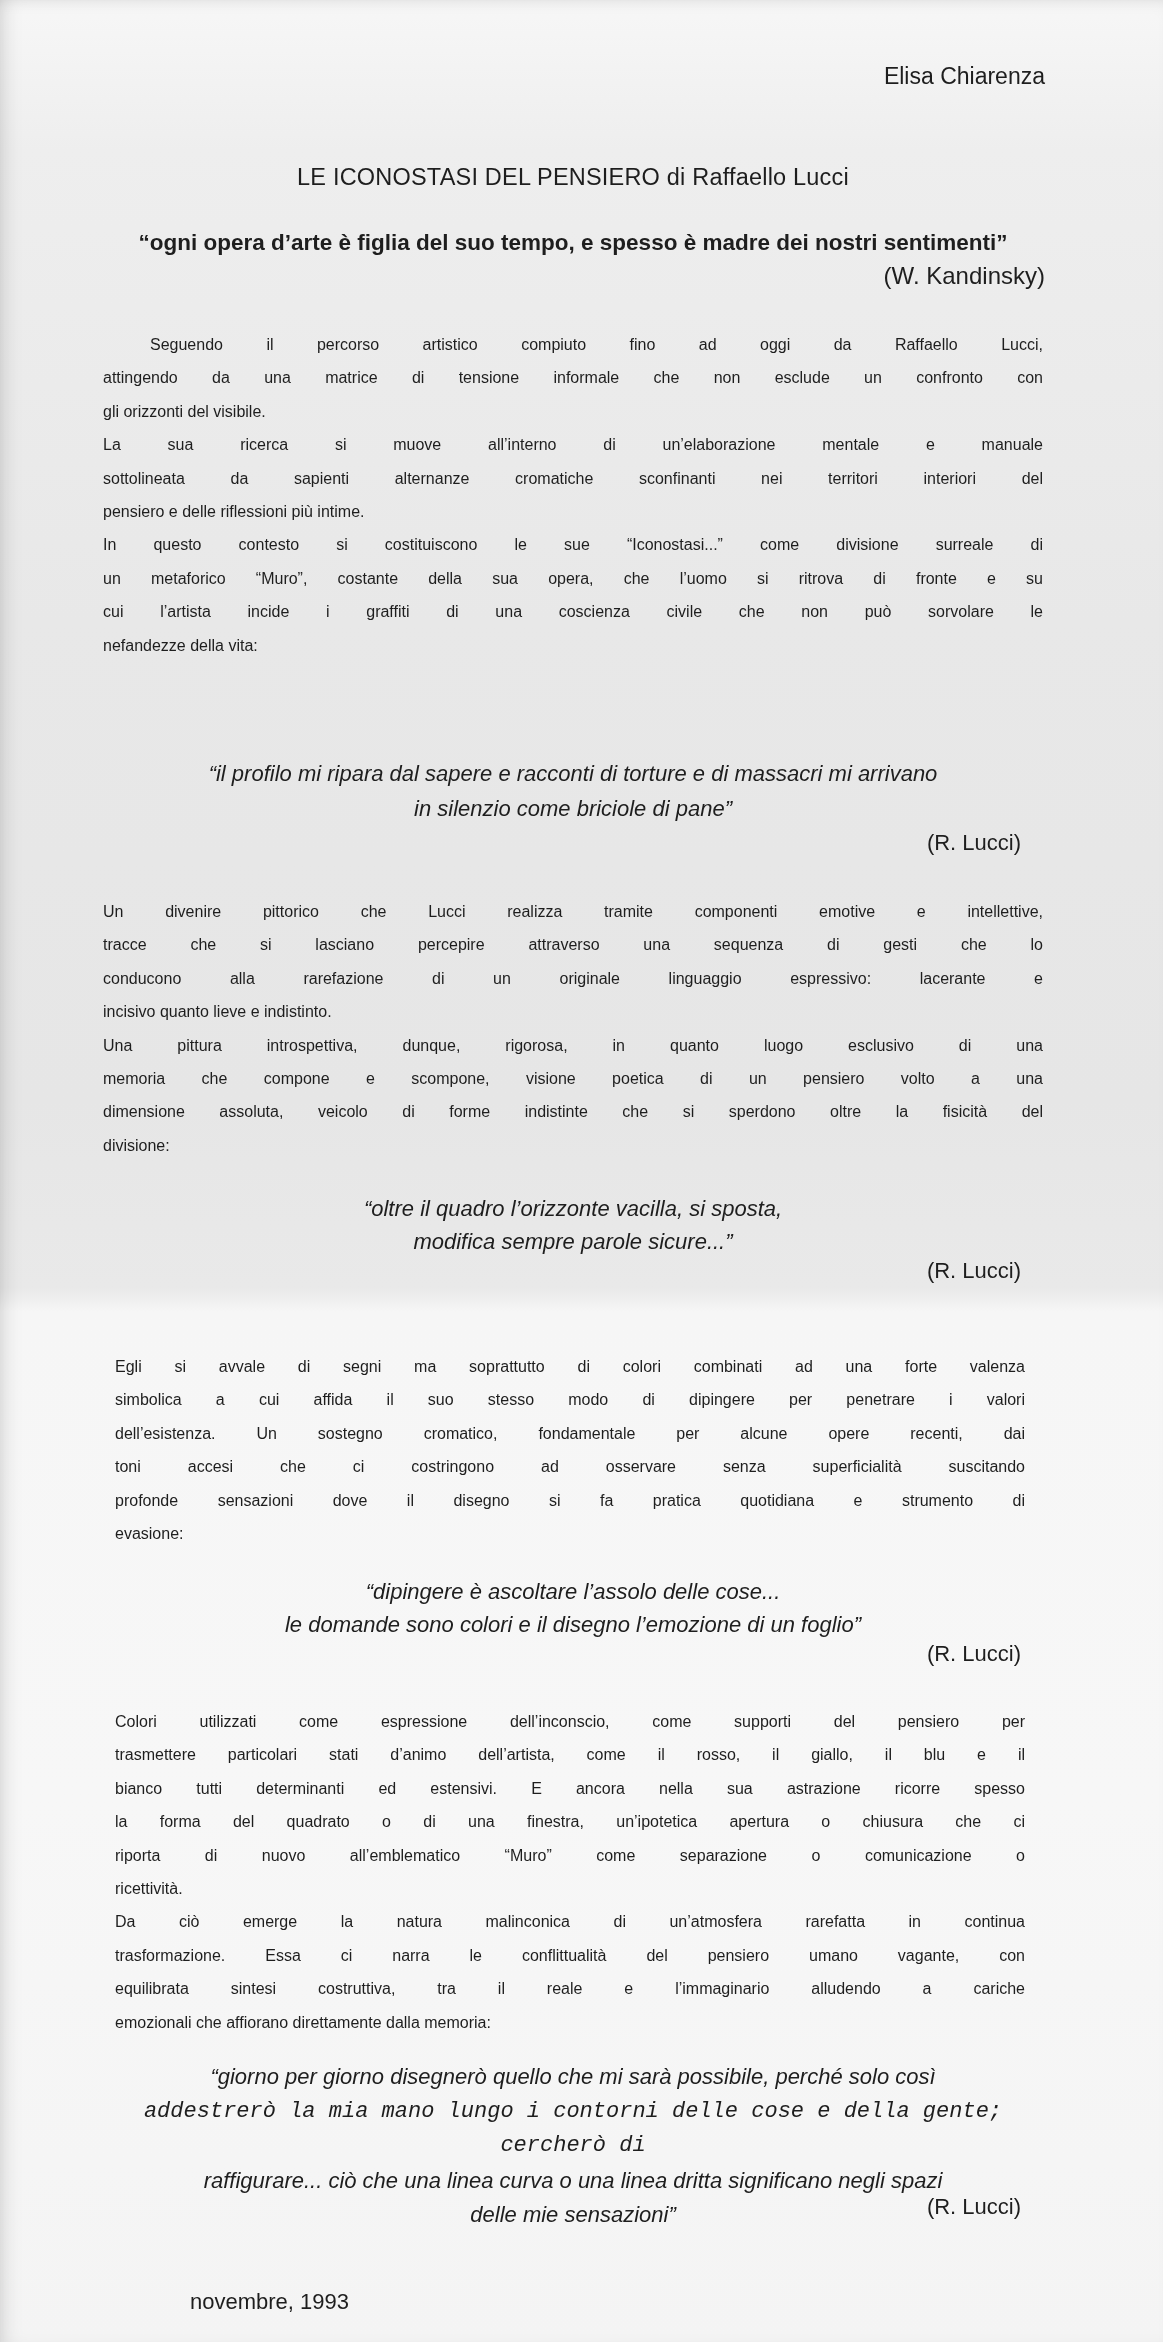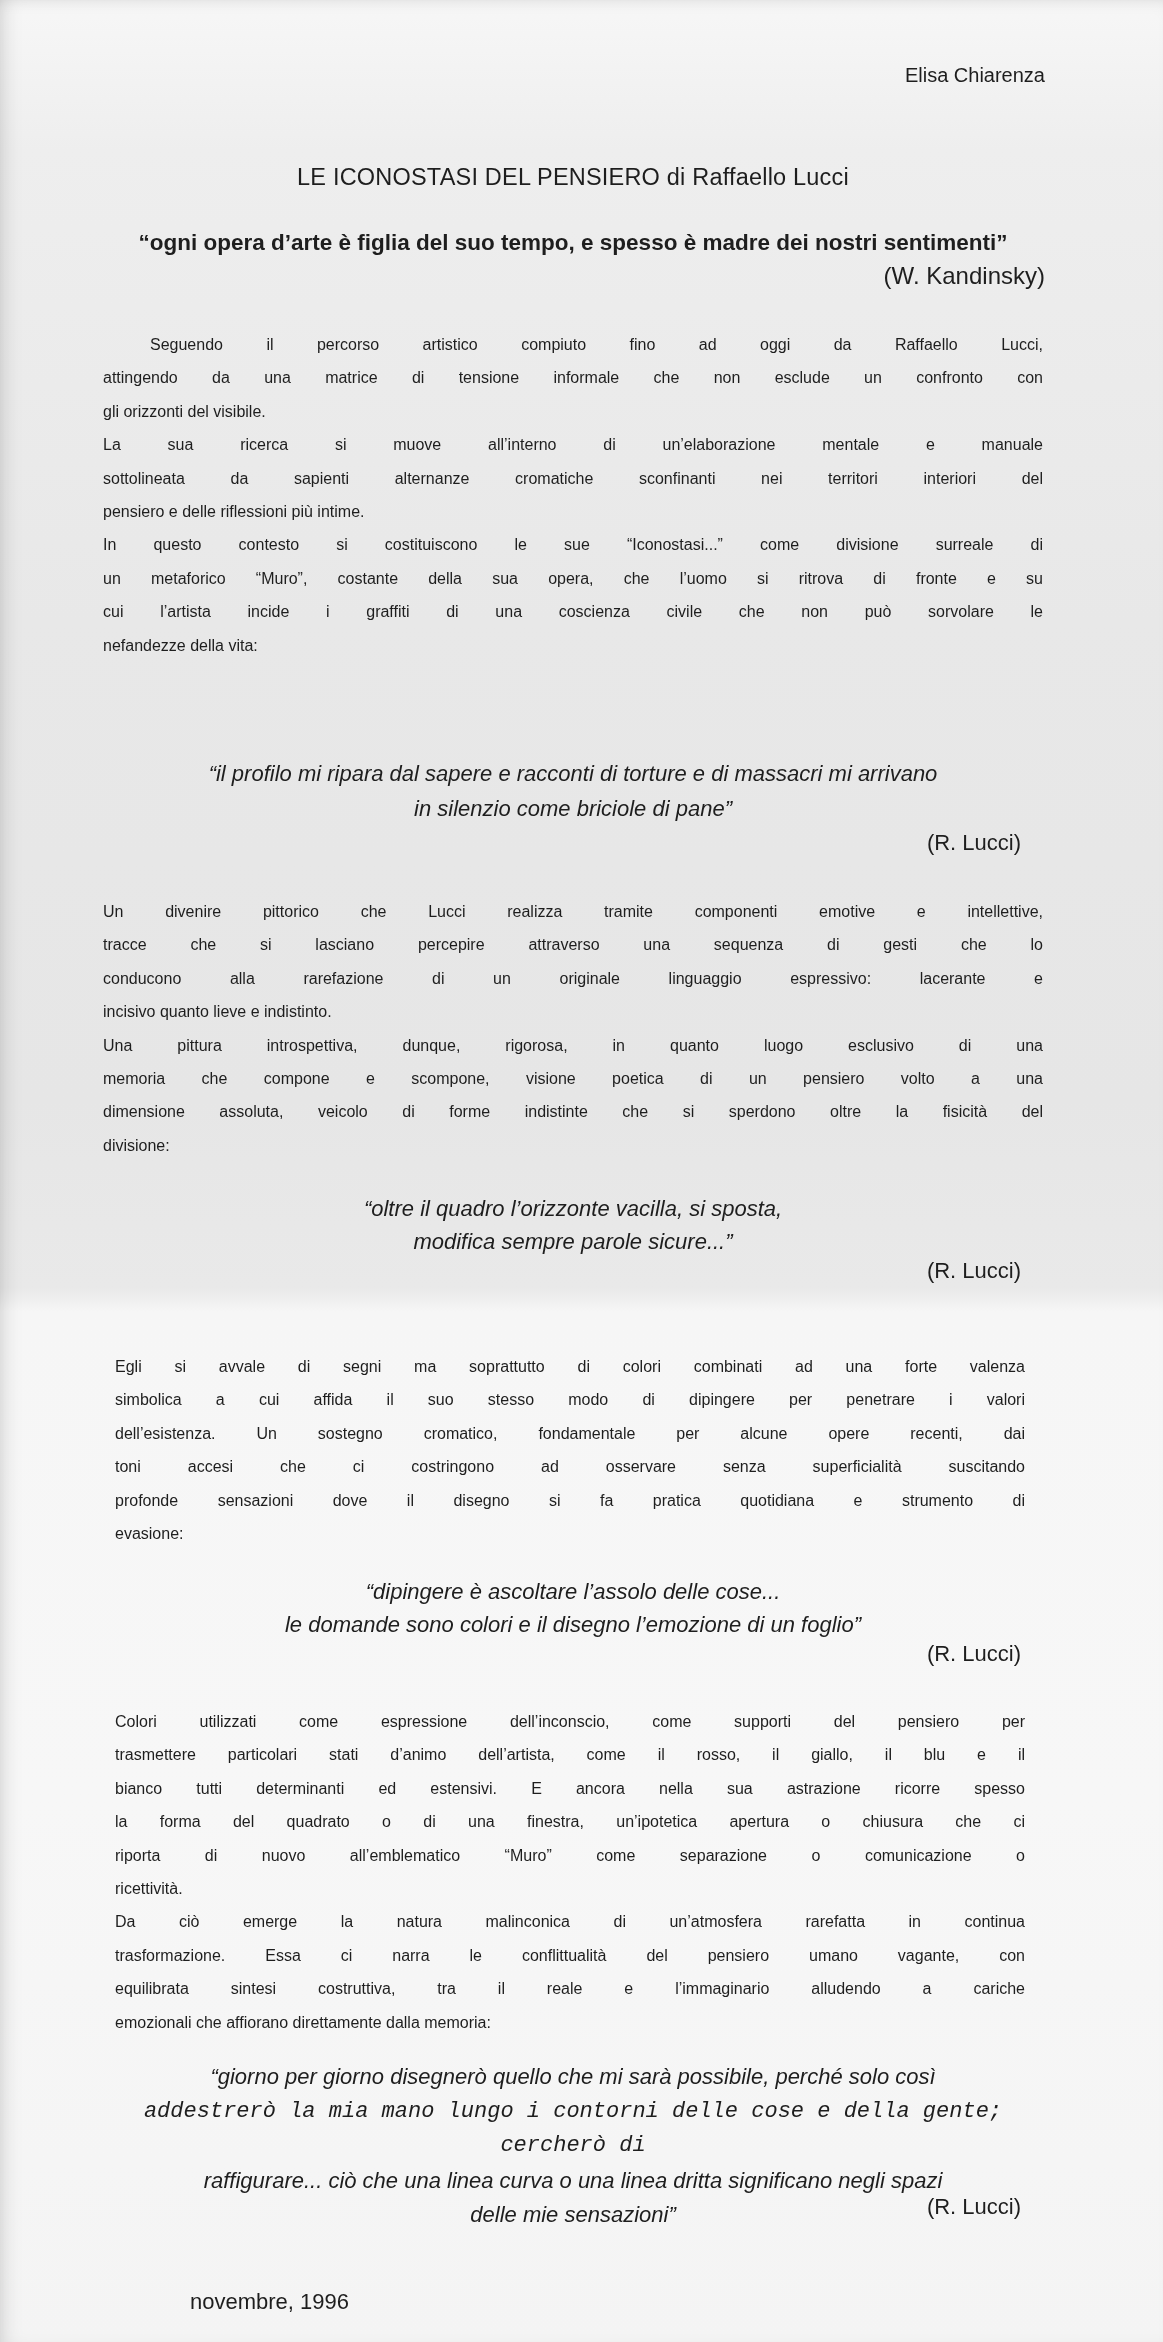--- a/index.html
+++ b/index.html
@@ -21,21 +21,21 @@
       #e6e6e6 1100px,
       #e9e9e9 1288px,
       #f6f6f6 1312px,
       #f7f7f7 1800px,
       #f4f4f4 2342px);
     box-shadow:inset 14px 0 22px -14px rgba(0,0,0,.18), inset 0 10px 18px -12px rgba(0,0,0,.12);
   }
   .abs{position:absolute;}
   .author{
     top:64px; right:118px;
-    font-size:20px; line-height:1.1;
+    font-size:23px; line-height:1.1;
     text-align:right;
   }
   .title{
     top:164px; left:103px; width:940px;
     font-size:23.5px; line-height:1.15;
     text-align:center;
     letter-spacing:.2px;
   }
   .epigraph{
     top:229px; left:90px; width:966px;
@@ -144,14 +144,14 @@
         <div class="line last">emozionali che affiorano direttamente dalla memoria:</div>
       </div>
       <div class="abs quote-block" style="top: 2060px;">
         <div class="qline" style="line-height: 34.5px;">“giorno per giorno disegnerò quello che mi sarà possibile, perché solo così</div>
         <div class="qline" style="line-height: 34.5px; font-family: Liberation Mono, monospace;">addestrerò la mia mano lungo i contorni delle cose e della gente; cercherò di</div>
         <div class="qline" style="line-height: 34.5px;">raffigurare... ciò che una linea curva o una linea dritta significano negli spazi</div>
         <div class="qline" style="line-height: 34.5px;">delle mie sensazioni”</div>
       </div>
       <div class="abs attr-line" style="top: 2194px;">(R. Lucci)</div>
     </div>
-  <div class="abs date-line">novembre, 1996</div>
+  <div class="abs date-line">novembre, 1993</div>
 </div>
 
 </body></html>

